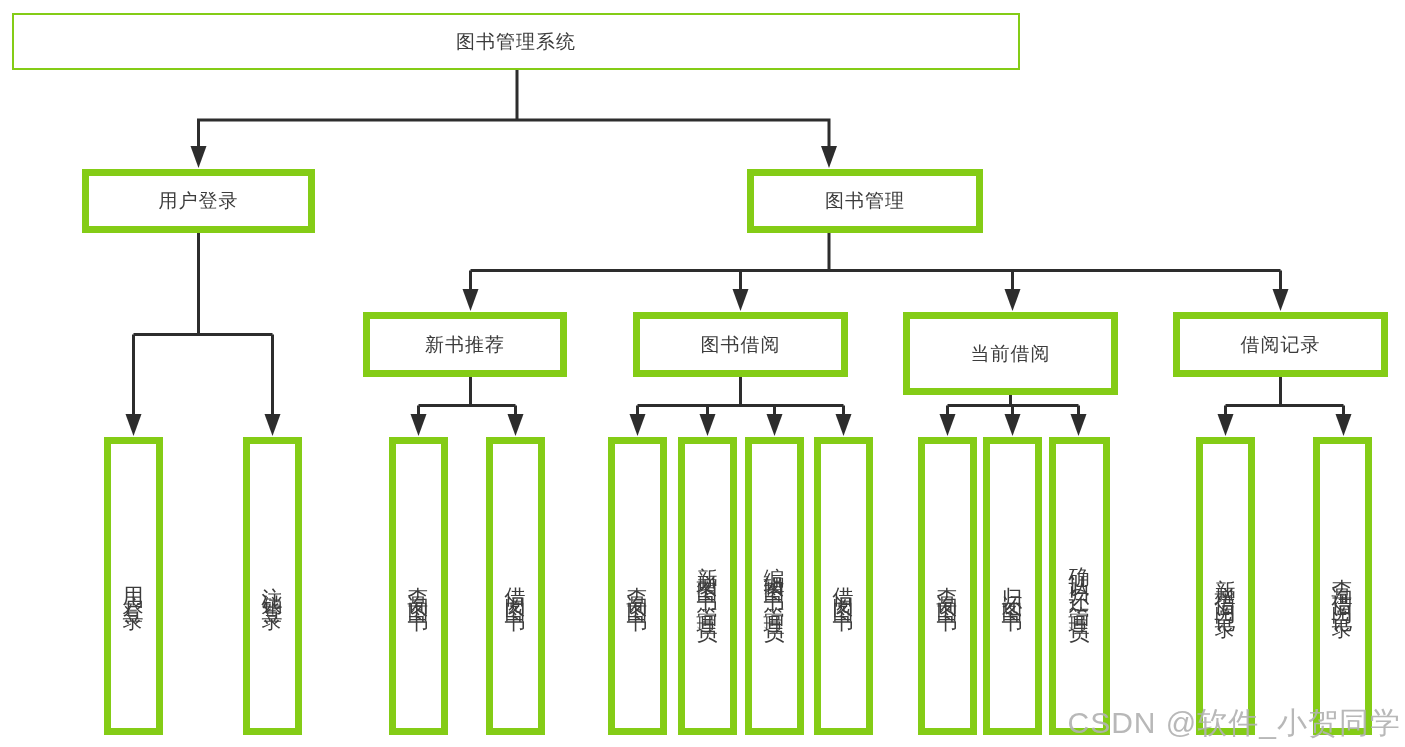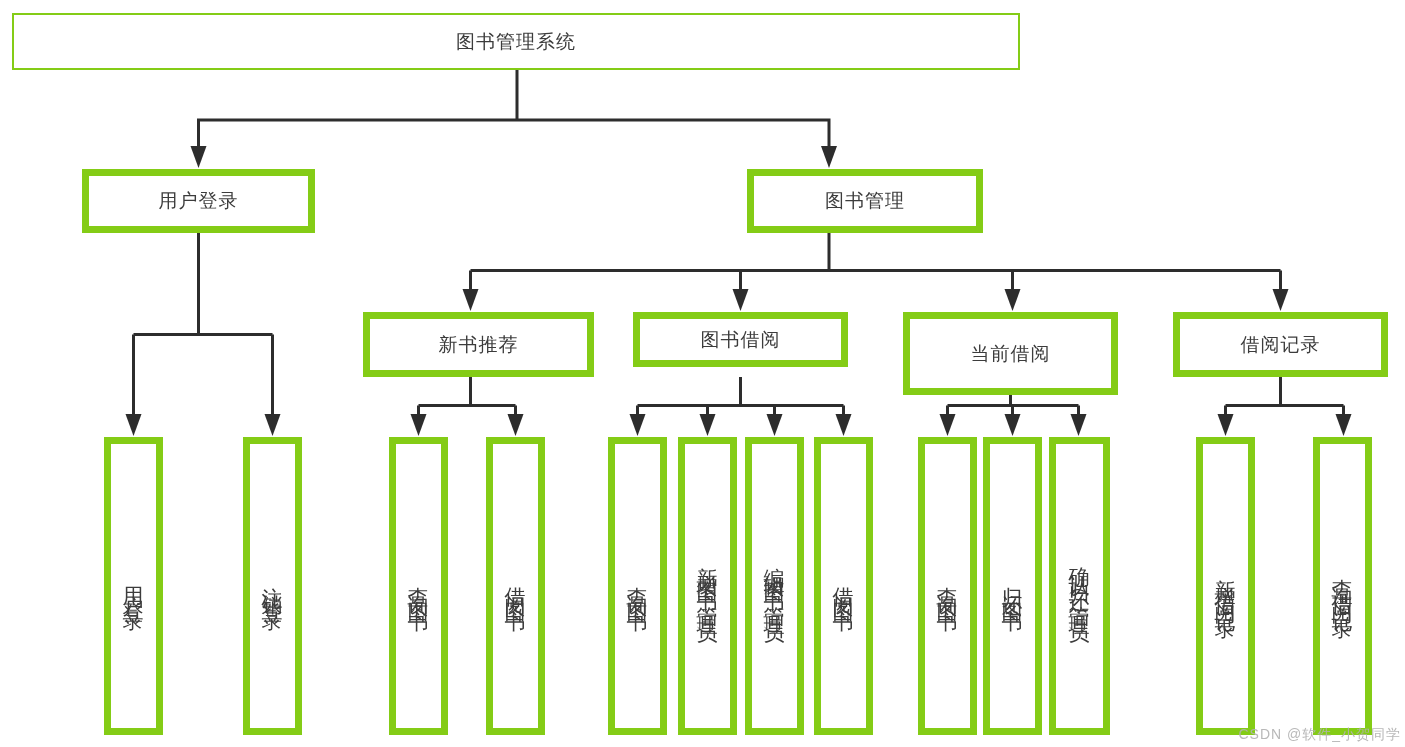--- a/index.html
+++ b/index.html
@@ -39,21 +39,21 @@
     text-orientation: mixed;
     font-size: 21px;
     letter-spacing: 8px;
     line-height: 1;
     white-space: nowrap;
   }
   .watermark {
     position: absolute;
     right: 4px;
     bottom: 3px;
-    font-size: 14px;
+    font-size: 30px;
     letter-spacing: 1px;
     color: rgba(178, 178, 178, 0.92);
     z-index: 10;
     white-space: nowrap;
     text-align: center;
   }
 </style>
 </head>
 <body>
 
@@ -110,24 +110,24 @@
     <span>图书管理系统</span>
   </div>
 
   <div class="box hbox" style="left:82px; top:169px; width:233px; height:64px;">
     <span>用户登录</span>
   </div>
   <div class="box hbox" style="left:711px; top:169px; width:236px; height:64px;margin-left:36px;">
     <span>图书管理</span>
   </div>
 
-  <div class="box hbox" style="left:363px; top:312px; width:231px; height:65px;">
+  <div class="box hbox" style="left:363px; top:312px; width:204px; height:65px;">
     <span>新书推荐</span>
   </div>
-  <div class="box hbox" style="left:633px; top:312px; width:215px; height:55px;">
+  <div class="box hbox" style="left:633px; top:312px; width:215px; height:65px;">
     <span>图书借阅</span>
   </div>
   <div class="box hbox" style="left:903px; top:312px; width:215px; height:83px;text-align:center;">
     <span>当前借阅</span>
   </div>
   <div class="box hbox" style="left:1173px; top:312px; width:215px; height:65px;">
     <span>借阅记录</span>
   </div>
 
   <div class="box vbox" style="left:104px; top:437px; width:59px; height:298px;">

